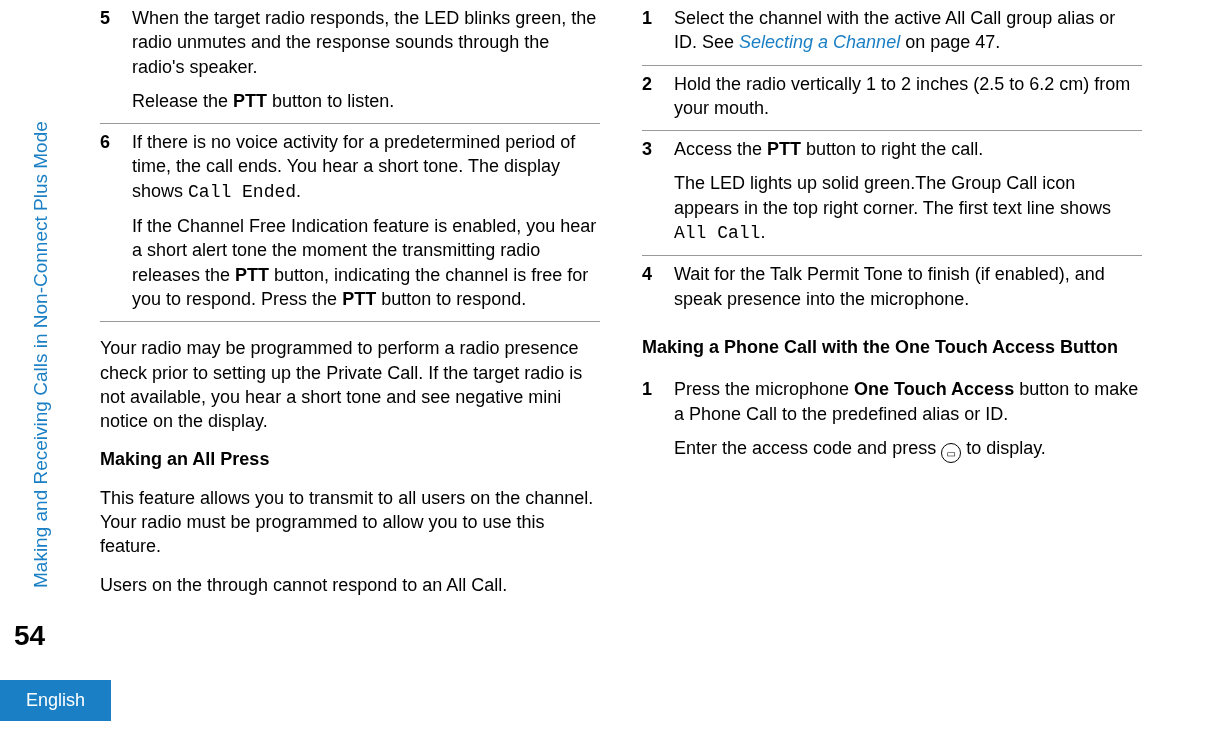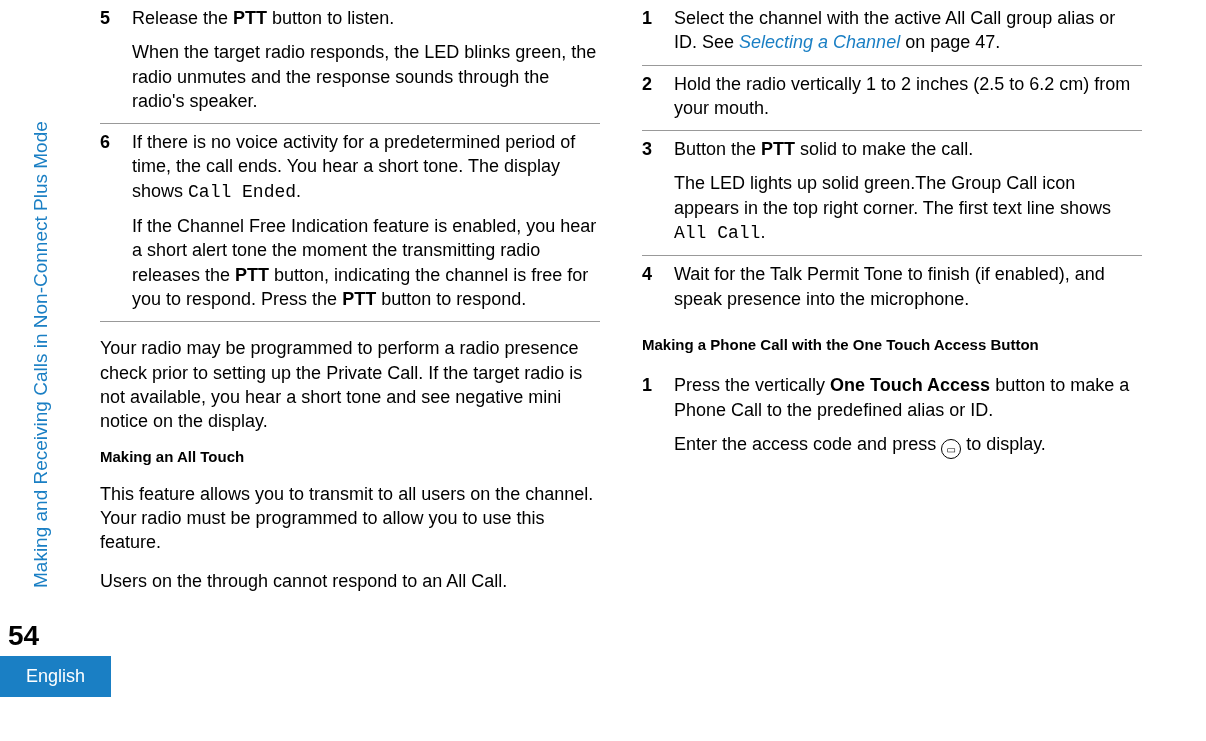--- a/index.html
+++ b/index.html
@@ -17,28 +17,28 @@
     position: absolute;
     left: 0; top: 580px;
     width: 580px;
     text-align: left;
     font-size: 19px;
     color: #1a7fc4;
     white-space: nowrap;
   }
   .page-number {
     position: absolute;
-    left: 8px; top: 620px;
+    left: 14px; top: 620px;
     font-size: 28px;
     font-weight: bold;
     color: #000;
   }
   .lang-tab {
     position: absolute;
-    left: 0; top: 656px;
+    left: 0; top: 680px;
     background: #1a7fc4;
     color: #fff;
     padding: 10px 26px 10px 26px;
     font-size: 18px;
   }
   
   .content {
     position: absolute;
     left: 100px; top: 0;
     width: 1090px;
@@ -48,21 +48,21 @@
   .col { width: 500px; font-size: 18px; line-height: 1.35; }
   
   .step { display: flex; gap: 14px; padding: 6px 0 10px 0; }
   .step-num { font-weight: bold; min-width: 18px; }
   .step-body { flex: 1; }
   .step-body p { margin-bottom: 10px; }
   .step-body p:last-child { margin-bottom: 0; }
   hr.sep { border: none; border-top: 1px solid #999; margin: 0; }
   
   .para { margin: 14px 0 14px 0; }
-  .heading { font-weight: bold; margin: 14px 0 12px 0; font-size: 15px; }
+  .heading { font-weight: bold; margin: 14px 0 12px 0; font-size: 18px; }
   
   .mono { font-family: "Courier New", monospace; }
   .link { color: #1a7fc4; font-style: italic; text-align: right; }
   
   .ok-icon {
     display: inline-block;
     width: 20px; height: 20px;
     border: 1.5px solid #000;
     border-radius: 50%;
     text-align: center;
@@ -81,36 +81,36 @@
   </div>
   <div class="page-number">54</div>
   <div class="lang-tab">English</div>
 
   <div class="content">
     <div class="col" id="left-col">
         <div>
           <div class="step">
             <div class="step-num">5</div>
             <div class="step-body">
+              <p><span>When the target radio responds, the LED blinks green, the radio unmutes and the response sounds through the radio's speaker.</span></p>
               <p><span>Release the </span><b>PTT</b><span> button to listen.</span></p>
-              <p><span>When the target radio responds, the LED blinks green, the radio unmutes and the response sounds through the radio's speaker.</span></p>
             </div>
           </div>
           <hr class="sep">
           <div class="step">
             <div class="step-num">6</div>
             <div class="step-body">
               <p><span>If there is no voice activity for a predetermined period of time, the call ends. You hear a short tone. The display shows </span><span class="mono">Call Ended</span><span>.</span></p>
               <p><span>If the Channel Free Indication feature is enabled, you hear a short alert tone the moment the transmitting radio releases the </span><b>PTT</b><span> button, indicating the channel is free for you to respond. Press the </span><b>PTT</b><span> button to respond.</span></p>
             </div>
           </div>
         </div>
         <hr class="sep">
         <p class="para"><span>Your radio may be programmed to perform a radio presence check prior to setting up the Private Call. If the target radio is not available, you hear a short tone and see negative mini notice on the display.</span></p>
-        <div class="heading">Making an All Touch</div>
+        <div class="heading">Making an All Press</div>
         <p class="para"><span>This feature allows you to transmit to all users on the channel. Your radio must be programmed to allow you to use this feature.</span></p>
         <p class="para"><span>Users on the through cannot respond to an All Call.</span></p>
       </div>
     <div class="col" id="right-col">
         <div>
           <div class="step">
             <div class="step-num">1</div>
             <div class="step-body">
               <p><span>Select the channel with the active All Call group alias or ID. See </span><span class="link">Selecting a Channel</span><span> on page 47.</span></p>
             </div>
@@ -119,37 +119,37 @@
           <div class="step">
             <div class="step-num">2</div>
             <div class="step-body">
               <p><span>Hold the radio vertically 1 to 2 inches (2.5 to 6.2 cm) from your mouth.</span></p>
             </div>
           </div>
           <hr class="sep">
           <div class="step">
             <div class="step-num">3</div>
             <div class="step-body">
-              <p><span>Button the </span><b>PTT</b><span> solid to make the call.</span></p>
+              <p><span>Access the </span><b>PTT</b><span> button to right the call.</span></p>
               <p><span>The LED lights up solid green.The Group Call icon appears in the top right corner. The first text line shows </span><span class="mono">All Call</span><span>.</span></p>
             </div>
           </div>
           <hr class="sep">
           <div class="step">
             <div class="step-num">4</div>
             <div class="step-body">
               <p><span>Wait for the Talk Permit Tone to finish (if enabled), and speak presence into the microphone.</span></p>
             </div>
           </div>
         </div>
         <div class="heading">Making a Phone Call with the One Touch Access Button</div>
         <div>
           <div class="step">
             <div class="step-num">1</div>
             <div class="step-body">
-              <p><span>Press the vertically </span><b>One Touch Access</b><span> button to make a Phone Call to the predefined alias or ID.</span></p>
+              <p><span>Press the microphone </span><b>One Touch Access</b><span> button to make a Phone Call to the predefined alias or ID.</span></p>
               <p><span>Enter the access code and press </span><span class="ok-icon">▭</span><span> to display.</span></p>
             </div>
           </div>
         </div>
       </div>
   </div>
 </div>
 
 </body></html>

